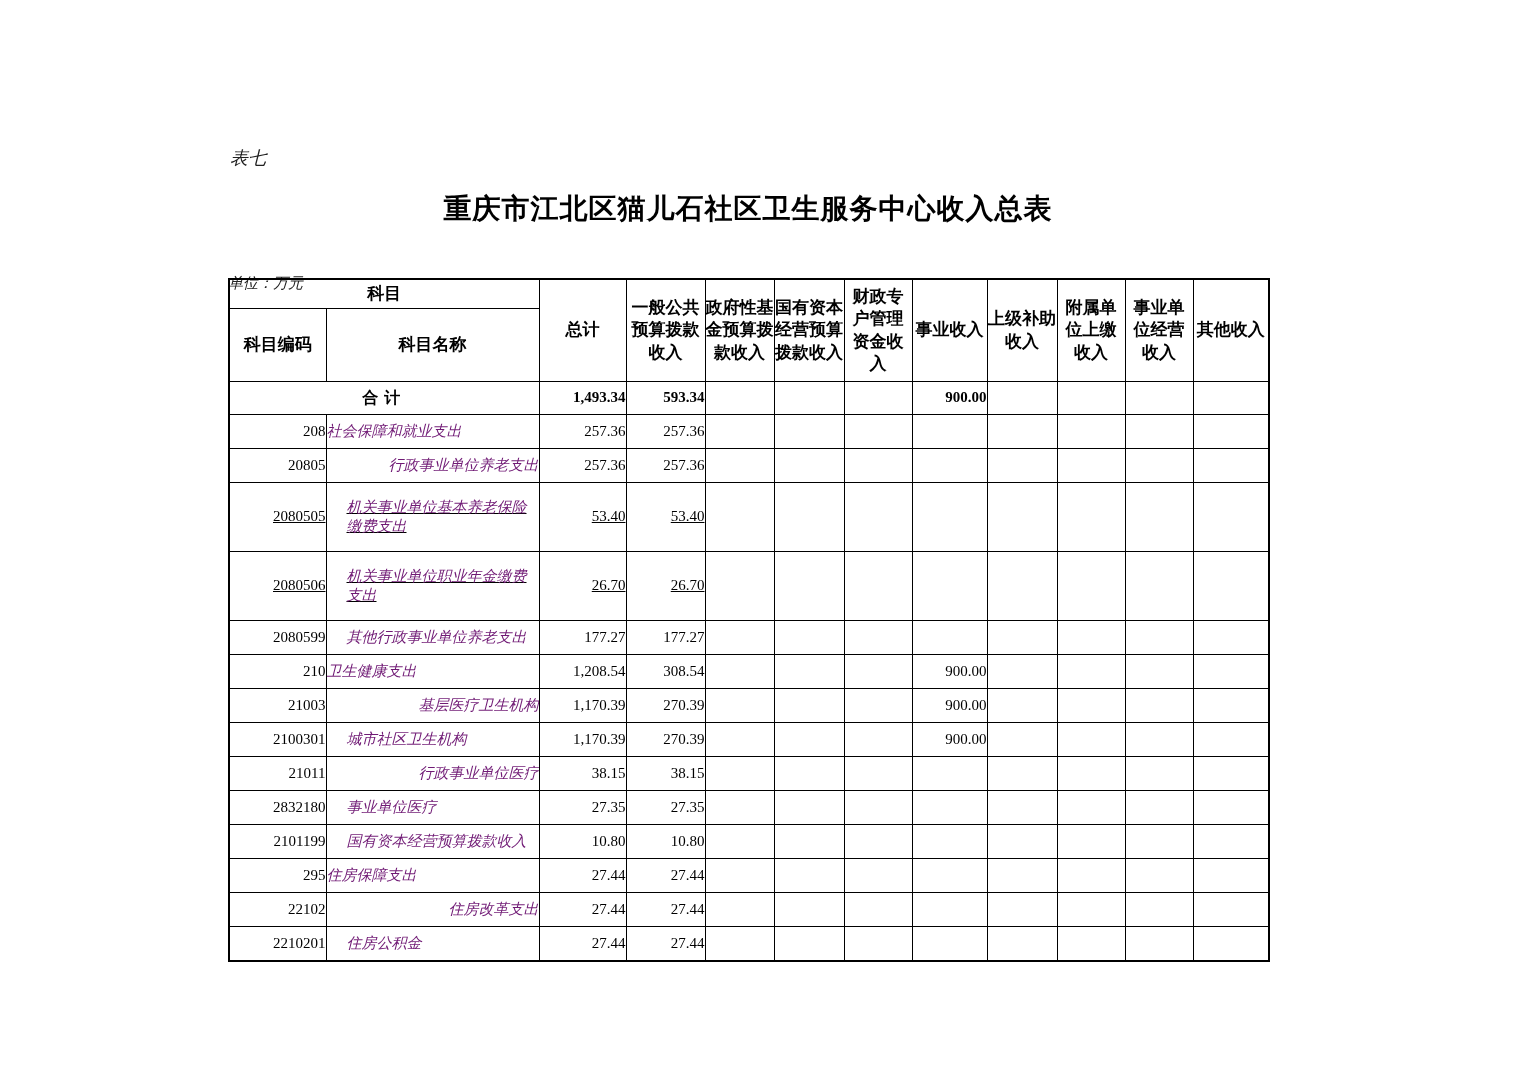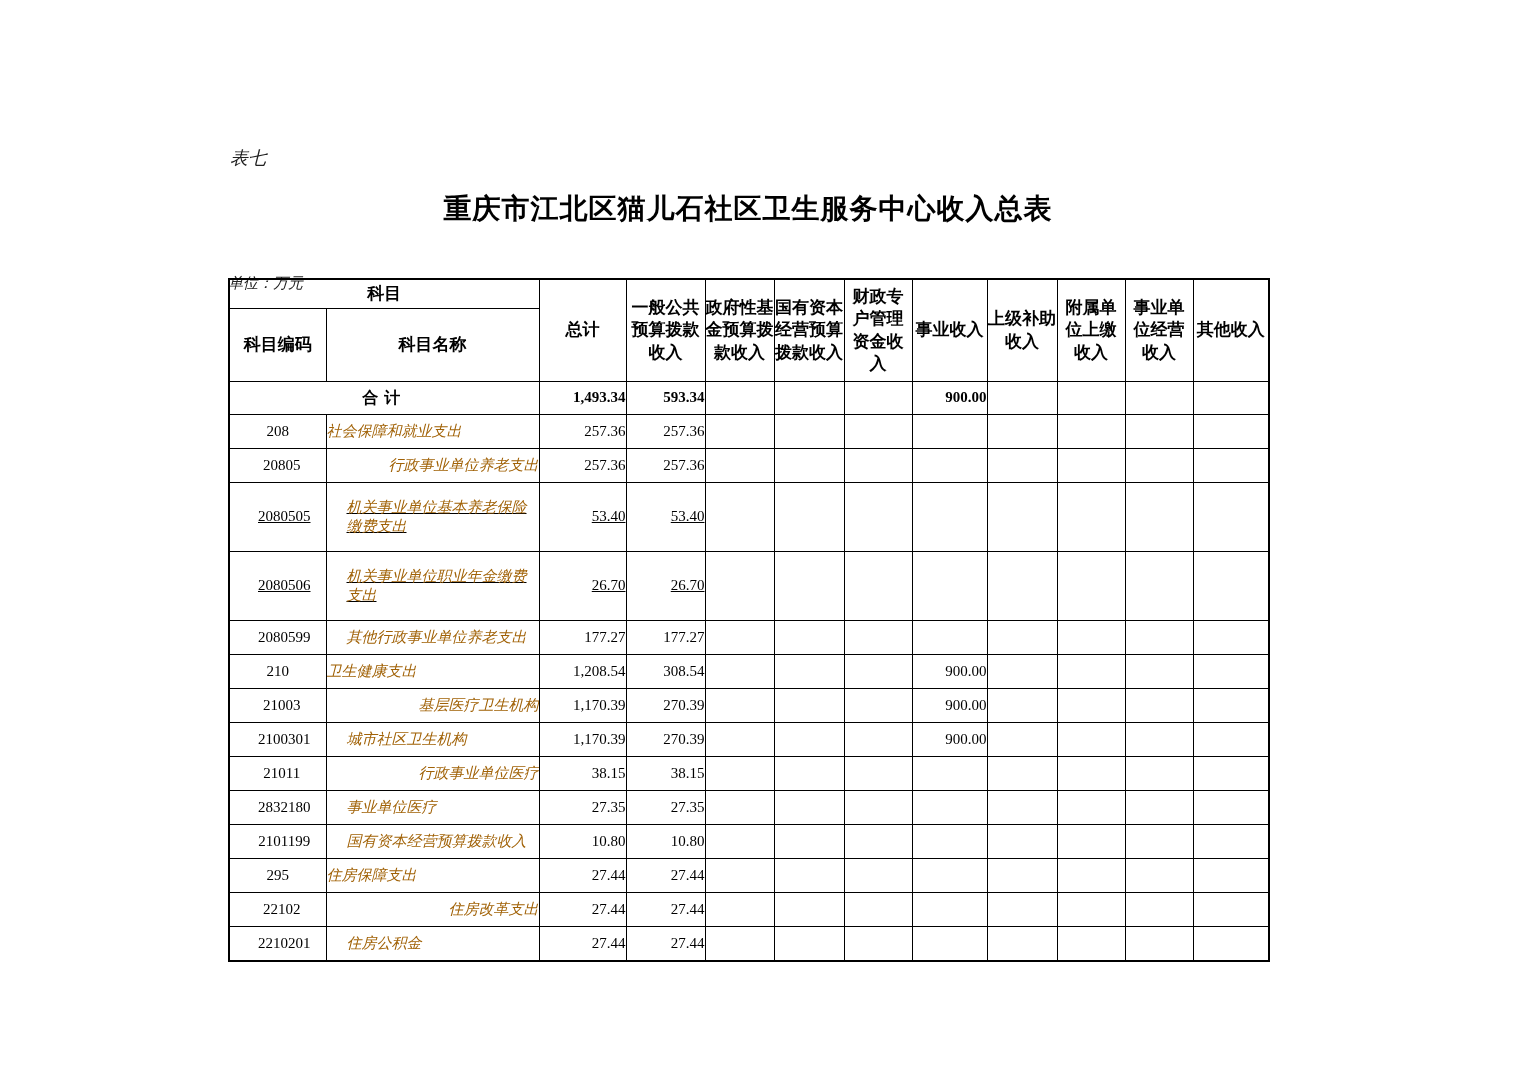--- a/index.html
+++ b/index.html
@@ -18,22 +18,22 @@
   table.income th,table.income td{border:1px solid #000;overflow:hidden;padding:0;}
 
   
   th{font-family:"Liberation Sans",sans-serif;font-weight:bold;font-size:17px;
      line-height:1.3;text-align:center;vertical-align:middle;padding:1px 2px;}
   tr.h1 th.subject{height:28px;}
   tr.h2 th{height:72px;}
 
   
   td{font-size:15px;vertical-align:middle;line-height:1.3;}
-  td.code{text-align:center;padding-left:3px;font-family:"Liberation Serif",serif;}
-  td.name{text-align:left;padding-left:5px;font-style:italic;color:#a16207;}
+  td.code{text-align:right;padding-left:3px;font-family:"Liberation Serif",serif;}
+  td.name{text-align:left;padding-left:5px;font-style:italic;color:#701a75;}
   td.code.lv2{padding-left:8px;}
   td.code.lv3{padding-left:13px;}
   td.name.lv2{padding-left:13px;text-align:right;}
   td.name.lv3{padding-left:20px;}
   td.num{text-align:right;padding-right:4px;font-family:"Liberation Serif",serif;}
 
   tbody tr{height:34px;}
   tbody tr.tall{height:69px;text-decoration:underline;}
   tr.total-row{height:33px;}
   tr.total-row td{font-weight:bold;}

